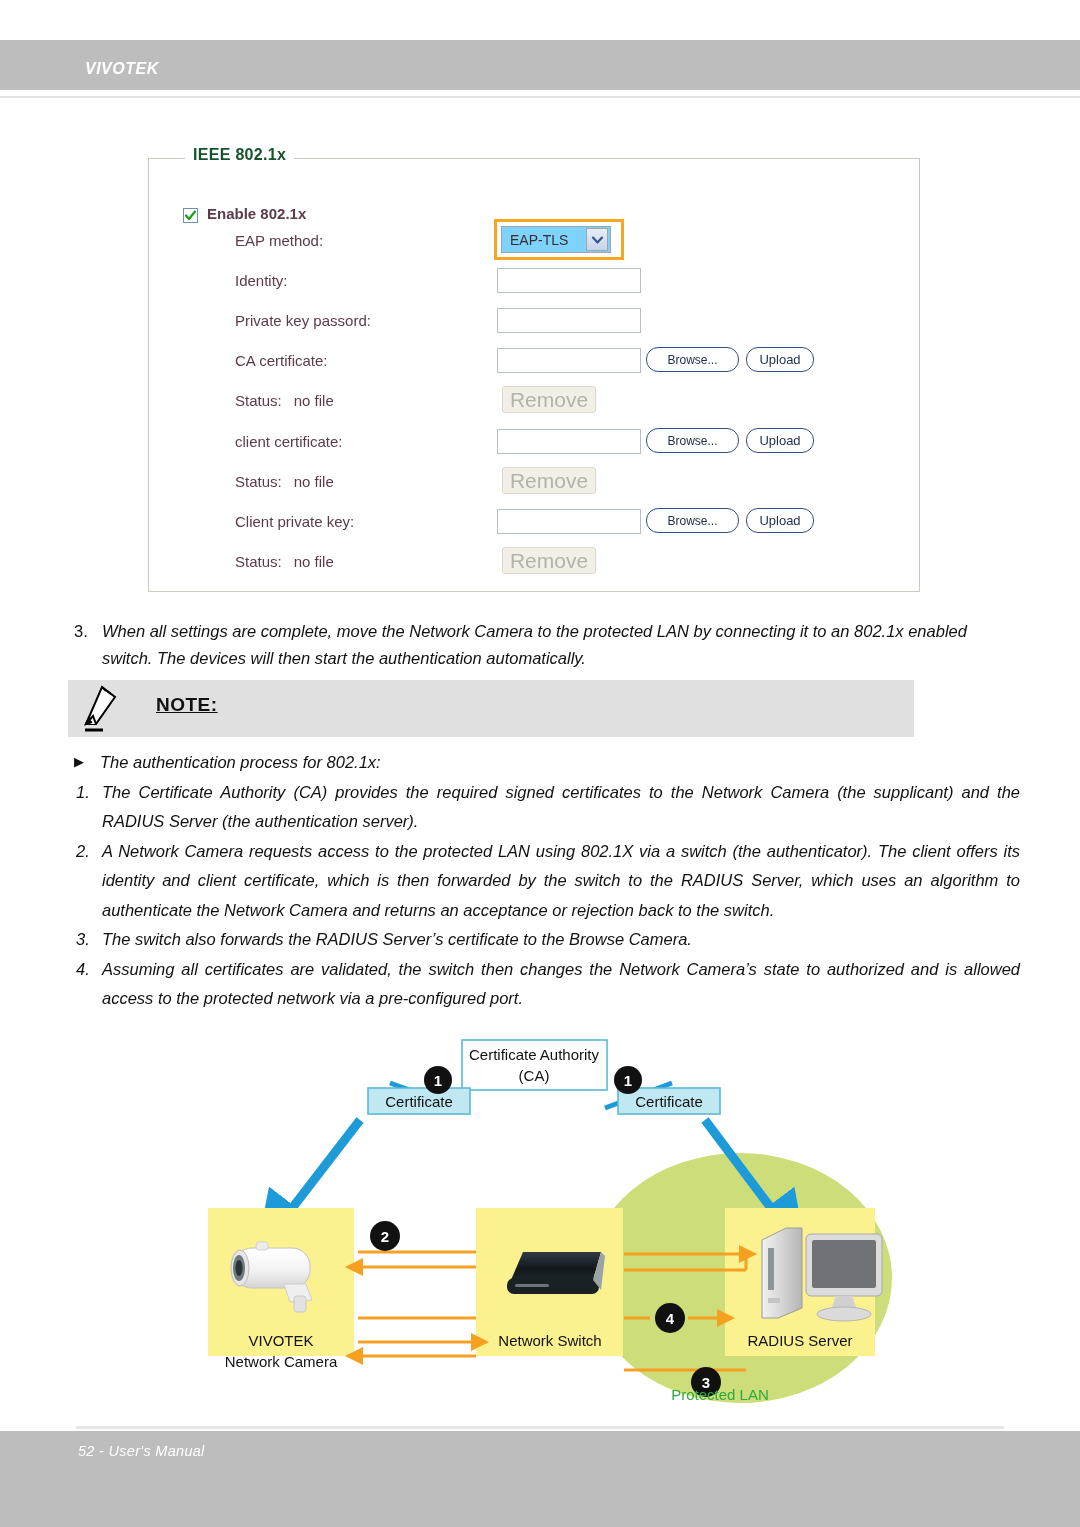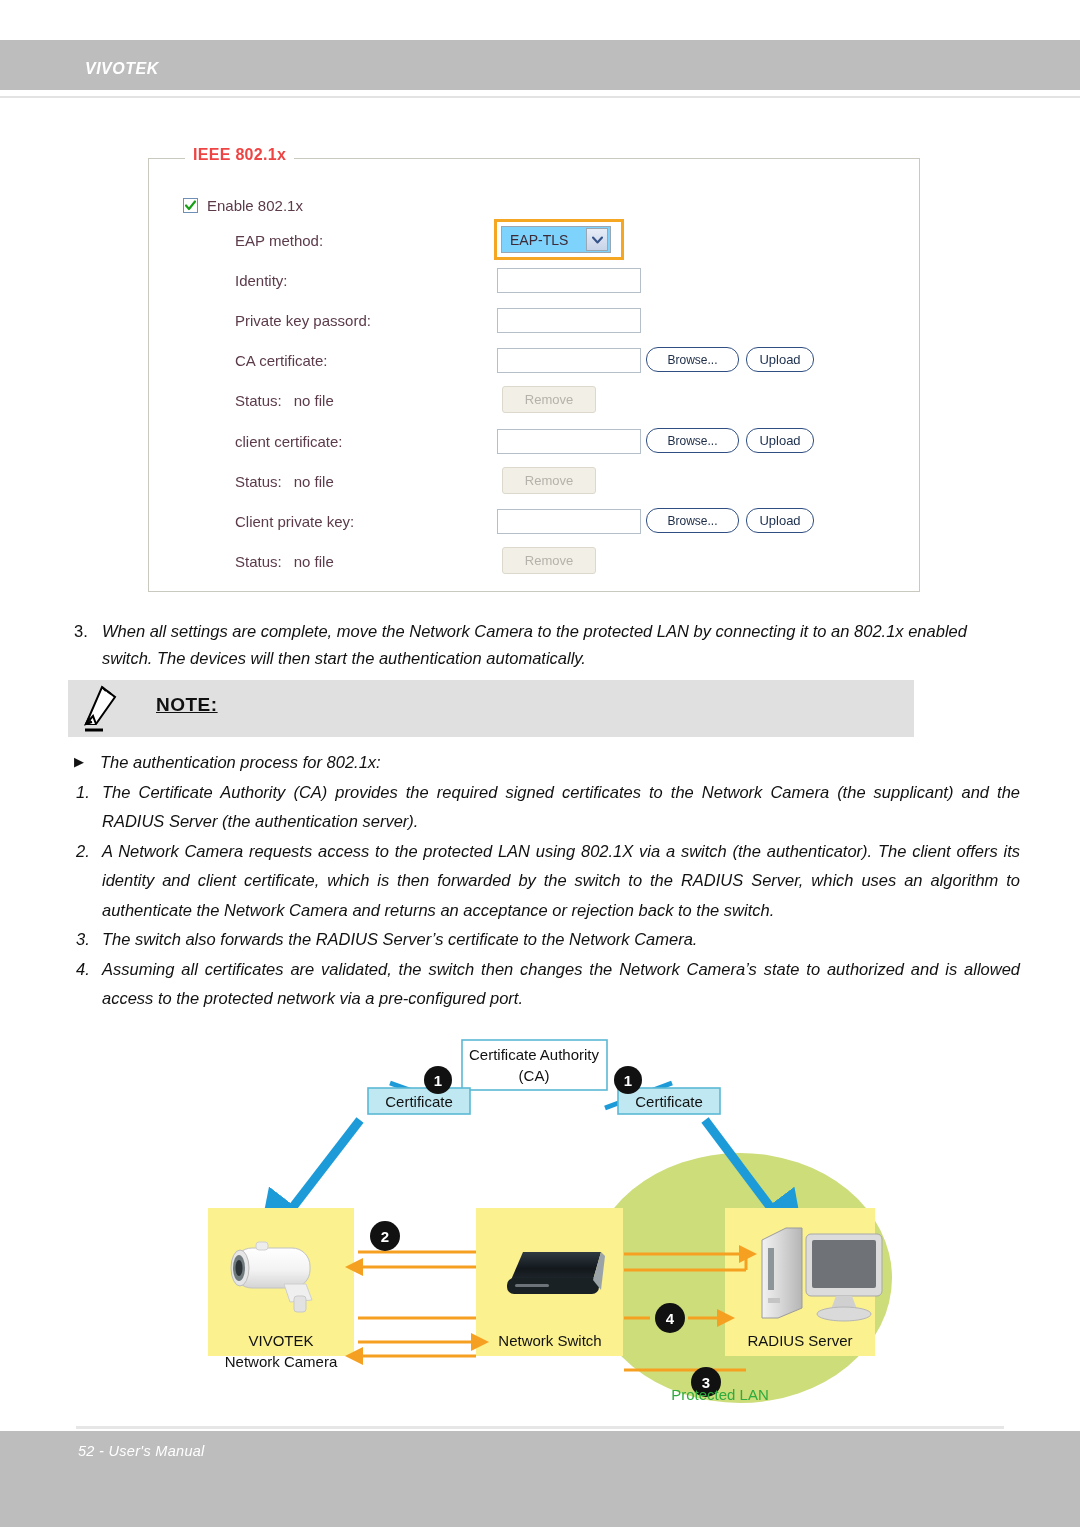--- a/index.html
+++ b/index.html
@@ -30,27 +30,27 @@
 
   
   #settings-panel{
     position:absolute; left:148px; top:158px; width:772px; height:434px;
     border:1px solid #c9c9bf;
     background:#ffffff;
   }
   #panel-legend{
     position:absolute; left:185px; top:146px;
     background:#ffffff; padding:0 8px;
-    color:#ef4444; font-size:16px; font-weight:bold;
+    color:#14532d; font-size:16px; font-weight:bold;
     letter-spacing:0.3px;
   }
 
   .form-row{ position:absolute; left:0; width:100%; height:40px; }
 
-  .chk-wrap{ position:absolute; left:34px; top:8px; display:flex; align-items:flex-start; gap:9px; }
+  .chk-wrap{ position:absolute; left:34px; top:16px; display:flex; align-items:flex-end; gap:9px;font-weight:bold; }
   .checkbox{
     width:15px; height:15px; border:1px solid #6f8fb5; background:#ffffff;
     display:flex; align-items:center; justify-content:center;
     position:relative; top:1px;
   }
   .checkbox svg{ display:block; }
   .chk-label{ color:#5b3a4a; font-size:15px; }
 
   .field-label{
     position:absolute; left:86px; top:1px;
@@ -97,21 +97,21 @@
     font-family:"Liberation Sans", sans-serif;
   }
   .btn-browse{ left:497px; width:93px; font-size:12px; color:#20304a; }
   .btn-upload{ left:597px; width:68px; }
 
   .btn-remove{
     position:absolute; left:353px; top:-5px;
     width:94px; height:27px;
     border:1px solid #ddd8cc; border-radius:3px;
     background:#f2efe6;
-    font-size:13px; color:#b5b2ab;
+    font-size:21px; color:#b5b2ab;
     display:flex; align-items:center; justify-content:center;
   }
 
   
   #step3{
     position:absolute; left:74px; top:618px; width:945px;
     font-size:16.5px; color:#111; line-height:27px;
   }
   #step3 .num{ position:absolute; left:0; top:0; }
   #step3 .txt{ display:block; margin-left:28px;font-style:italic; }
@@ -249,21 +249,21 @@
 </div>
 
 <div id="note-body">
   <span class="intro">
     <span class="tri">▶</span>
     <span>The authentication process for 802.1x:</span>
   </span>
   <ol>
     <li><span class="n">1.</span><span>The Certificate Authority (CA) provides the required signed certificates to the Network Camera (the supplicant) and the RADIUS Server (the authentication server).</span></li>
     <li><span class="n">2.</span><span>A Network Camera requests access to the protected LAN using 802.1X via a switch (the authenticator). The client offers its identity and client certificate, which is then forwarded by the switch to the RADIUS Server, which uses an algorithm to authenticate the Network Camera and returns an acceptance or rejection back to the switch.</span></li>
-    <li class="tight"><span class="n">3.</span><span>The switch also forwards the RADIUS Server’s certificate to the Network Camera.</span></li>
+    <li class="tight"><span class="n">3.</span><span>The switch also forwards the RADIUS Server’s certificate to the Browse Camera.</span></li>
     <li><span class="n">4.</span><span>Assuming all certificates are validated, the switch then changes the Network Camera’s state to authorized and is allowed access to the protected network via a pre-configured port.</span></li>
   </ol>
 </div>
 
 <div id="diagram">
 <svg width="740" height="375" viewBox="0 0 740 375" xmlns="http://www.w3.org/2000/svg">
   <defs>
     <marker id="blueArrow" markerWidth="7" markerHeight="7" refX="2" refY="3.5" orient="auto">
       <path d="M0,0 L7,3.5 L0,7 z" fill="#1d9bd8"></path>
     </marker>

